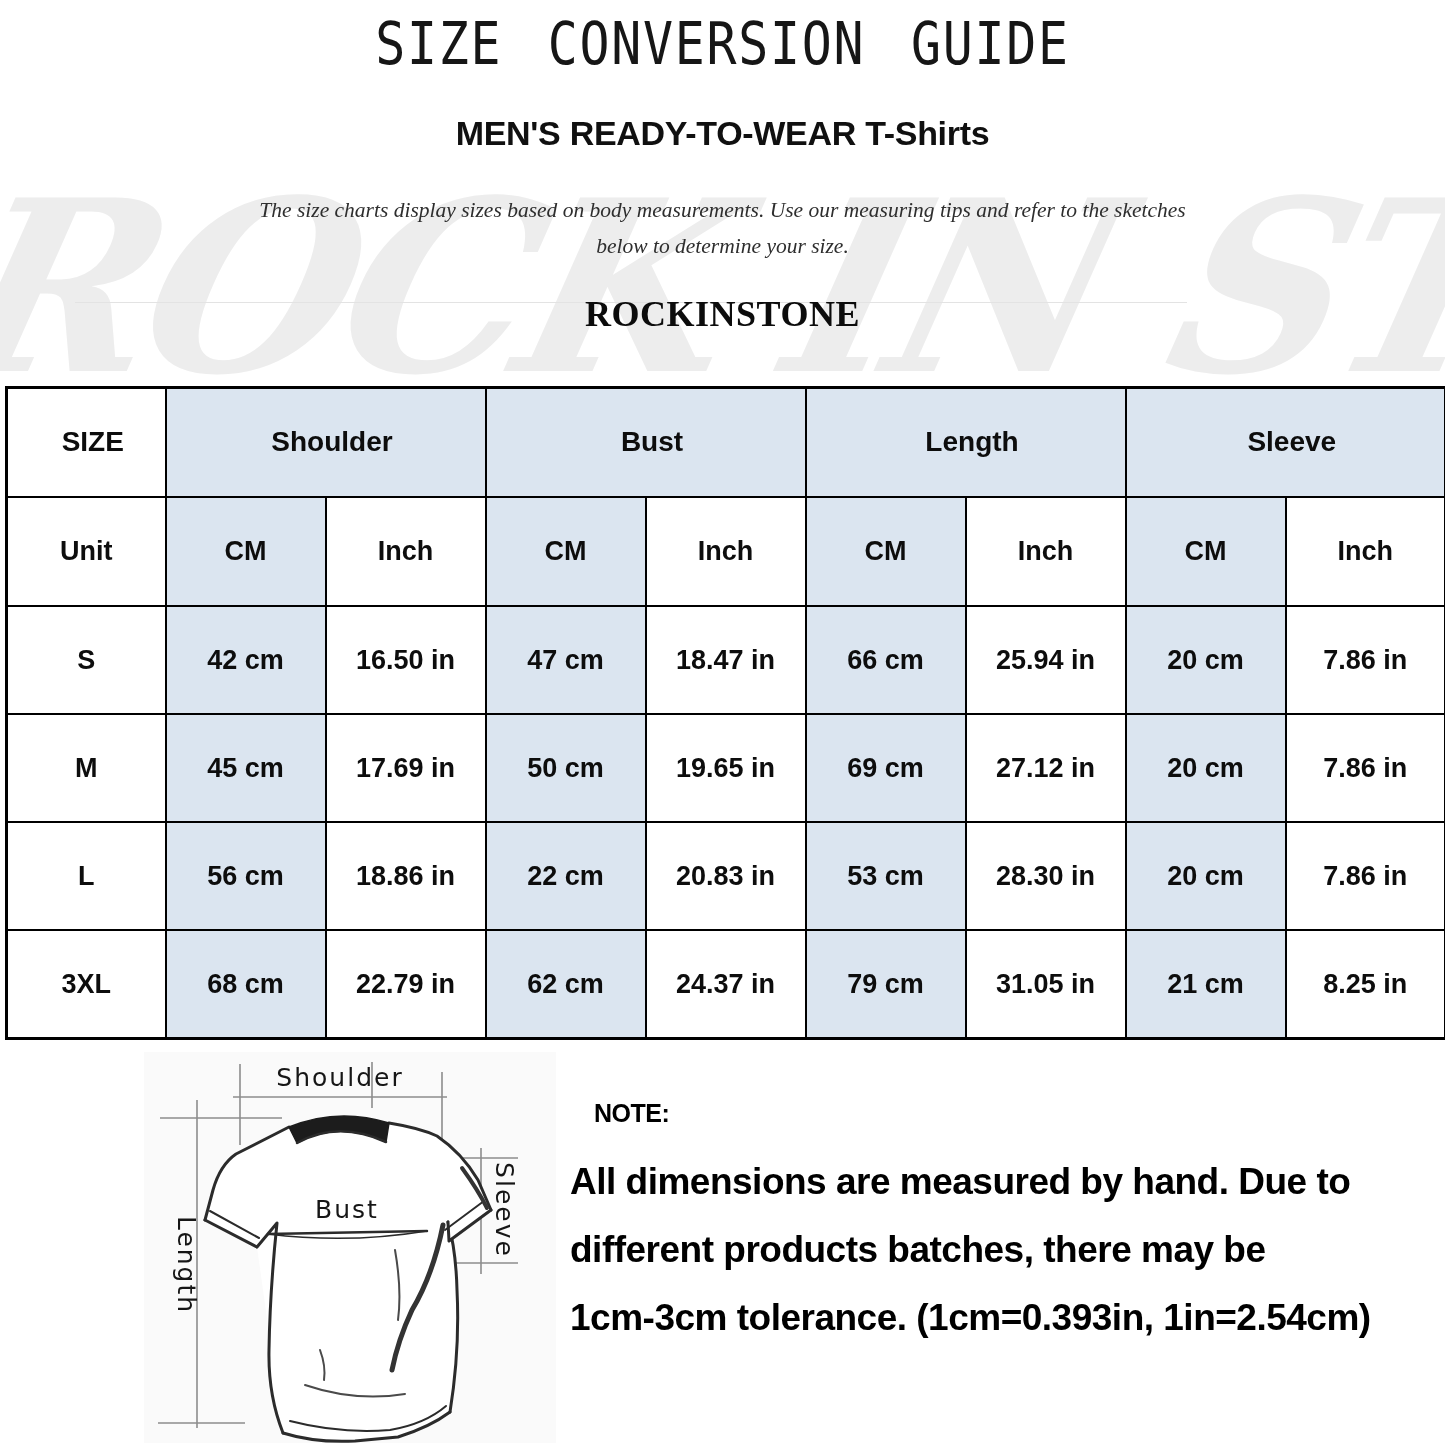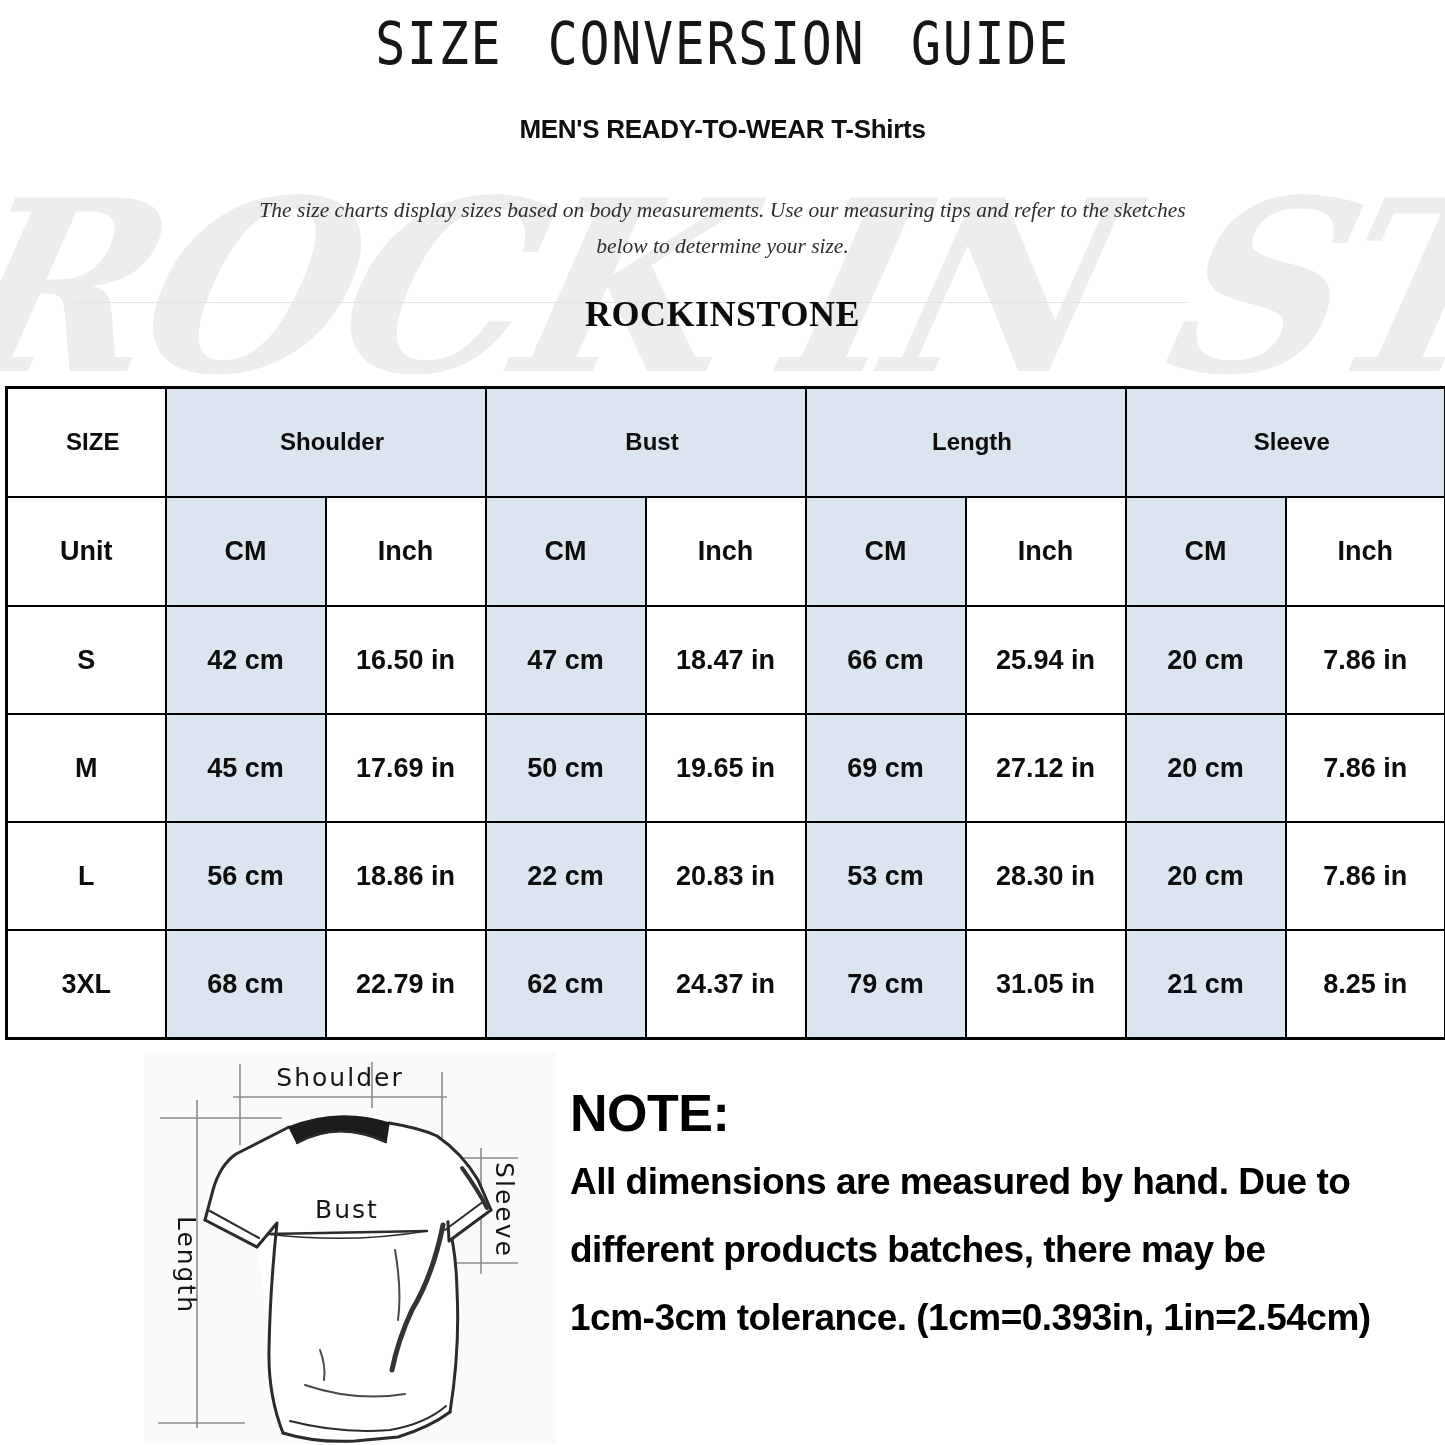--- a/index.html
+++ b/index.html
@@ -10,44 +10,44 @@
   .watermark{position:absolute;top:148px;left:-35px;width:1640px;
              font-family:"DejaVu Serif",serif;font-style:italic;font-weight:700;
              font-size:238px;letter-spacing:-10px;color:#ededed;white-space:nowrap;
              transform:skewX(-14deg);z-index:0;user-select:none;}
   .hairline{position:absolute;top:302px;left:75px;width:1112px;height:1px;background:#e3e3e3;z-index:0;}
 
   .title{position:absolute;top:10px;left:0;width:100%;text-align:center;
          font-family:"DejaVu Sans Mono",monospace;font-size:58px;font-weight:500;
          letter-spacing:2px;word-spacing:16px;color:#161616;transform:scaleX(.86);z-index:1;}
   .subtitle{position:absolute;top:114px;left:0;width:100%;text-align:center;
-            font-size:26px;font-weight:700;letter-spacing:-.3px;color:#101010;z-index:1;}
+            font-size:34px;font-weight:700;letter-spacing:-.3px;color:#101010;z-index:1;}
   .desc{position:absolute;top:192px;left:0;width:100%;text-align:center;
         font-family:"Liberation Serif",serif;font-style:italic;font-size:21.5px;
         line-height:36px;color:#2e2e2e;z-index:1;}
   .brand{position:absolute;top:293px;left:0;width:100%;text-align:center;
          font-family:"Liberation Serif",serif;font-weight:700;font-size:36px;
          letter-spacing:.5px;color:#0c0c0c;z-index:1;}
 
   
   table.sizetable{position:absolute;top:386px;left:5px;width:1438px;height:654px;
                   border-collapse:collapse;table-layout:fixed;background:#fff;
                   border:3px solid #000;z-index:1;}
   .sizetable th,.sizetable td{border:2px solid #000;text-align:center;vertical-align:middle;
                   font-weight:700;font-size:27px;color:#0d0d0d;padding:0;
                   font-family:"Liberation Sans",sans-serif;}
   .sizetable tr{height:81px;}
   .sizetable tr.hdr{height:82px;}
-  .sizetable th.group{font-size:24px;padding-left:13px;}
+  .sizetable th.group{font-size:28px;padding-left:13px;}
   .blue{background:#dbe5f0;}
   .white{background:#ffffff;}
 
   
   .note{position:absolute;left:570px;top:1078px;z-index:1;color:#000;font-weight:700;}
-  .note-heading{font-size:52px;line-height:70px;letter-spacing:-.5px;}
+  .note-heading{font-size:25px;line-height:70px;letter-spacing:-.5px;margin-left:24px;}
   .note-line{font-size:37px;line-height:68px;letter-spacing:-.5px;}
 
   .diagram{position:absolute;left:140px;top:1050px;z-index:1;}
   .diagram text{font-family:"DejaVu Sans",sans-serif;font-size:25px;letter-spacing:2px;fill:#161616;}
 </style>
 </head>
 <body>
 
 <div class="page">
 

